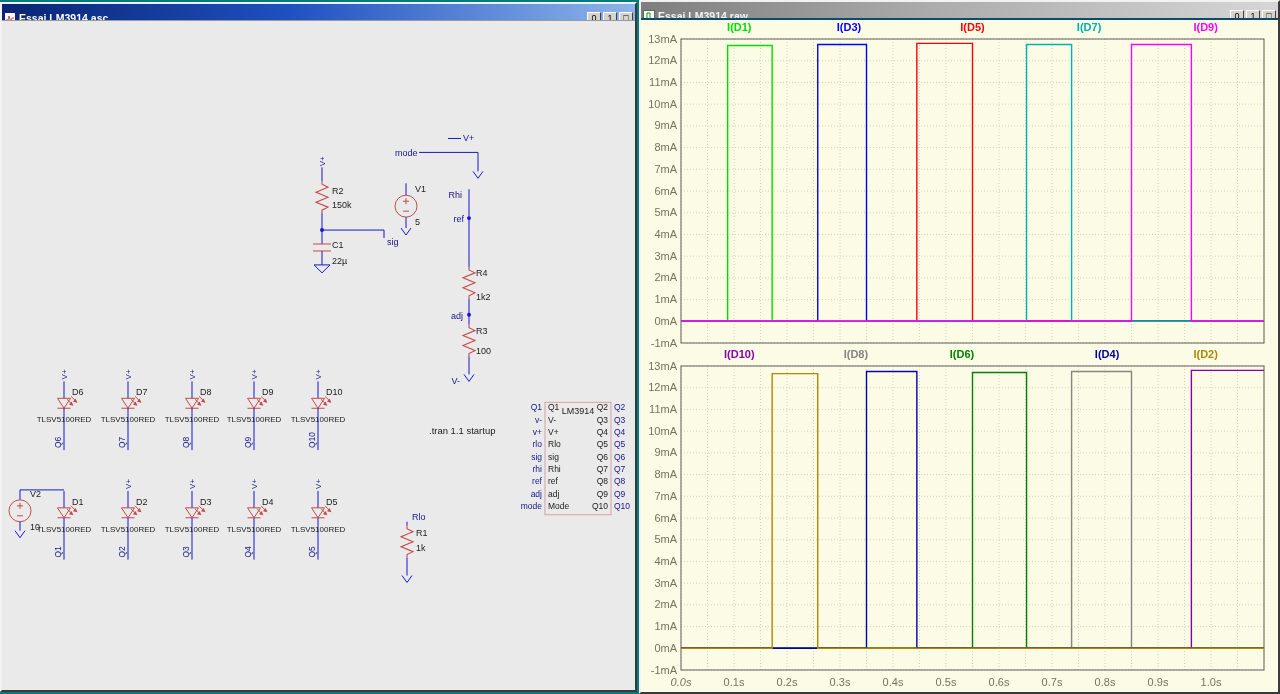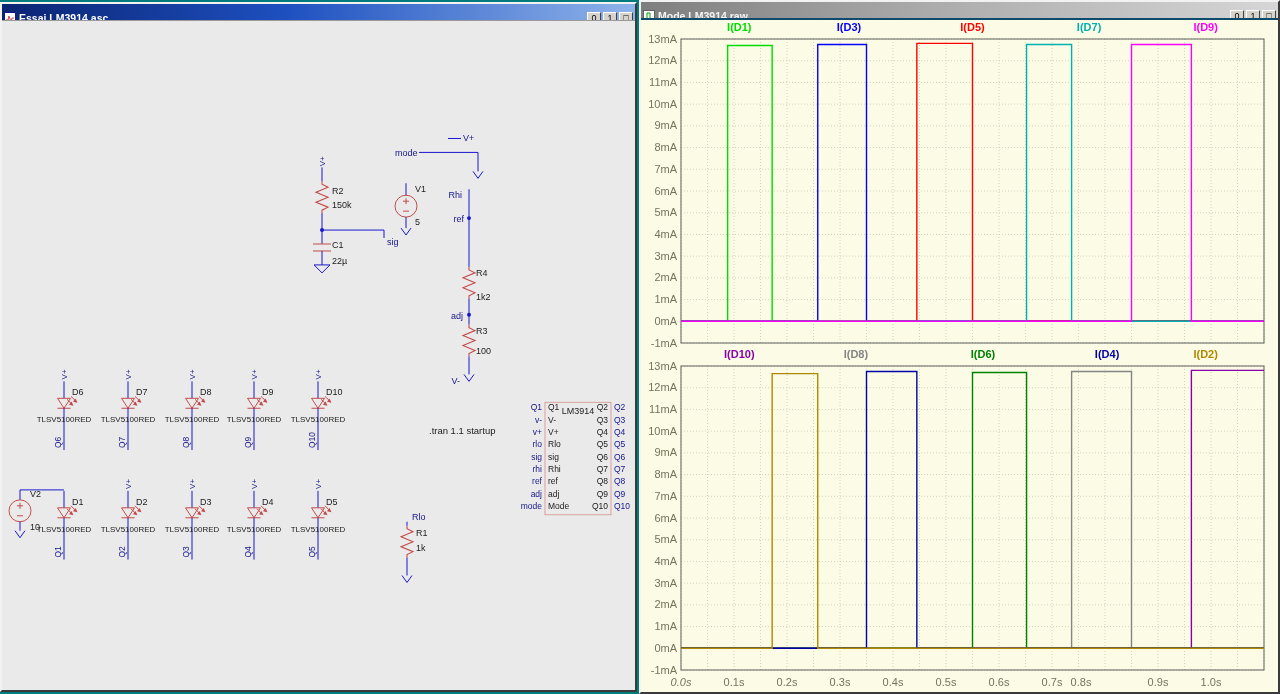--- a/index.html
+++ b/index.html
@@ -346,21 +346,21 @@
 </div>
 
 <div class="win" id="win-right">
   <div class="titlebar inactive">
     <span class="wicon">
       <svg width="12" height="12">
           <rect x="0.5" y="0.5" width="11" height="11" fill="#fff" stroke="#606060"></rect>
           <path d="M1,9 l3,0 l0,-6 l3,0 l0,6 l4,0" fill="none" stroke="#00A000"></path>
         </svg>
     </span>
-    <span class="wtitle">Mode LM3914.raw</span>
+    <span class="wtitle">Essai LM3914.raw</span>
     <span class="wbtns">
       <span class="tbtn">0</span>
       <span class="tbtn">1</span>
       <span class="tbtn">□</span>
     </span>
   </div>
   <div id="plot-content">
     <div class="pane" id="pane-0">
         <div class="legend">
           <span style="color: rgb(0, 220, 0); left: 98.3px;">I(D1)</span>
@@ -428,21 +428,21 @@
           <polyline points="40,286.2857142857143 176.73999999999998,286.2857142857143 176.73999999999998,9.428571428571427 225.49999999999997,9.428571428571427 225.49999999999997,286.2857142857143 623,286.2857142857143" fill="none" stroke="#0000FF" stroke-width="1.4"></polyline>
           <polyline points="40,286.2857142857143 275.85,286.2857142857143 275.85,8.342857142857127 331.5,8.342857142857127 331.5,286.2857142857143 623,286.2857142857143" fill="none" stroke="#FF0000" stroke-width="1.4"></polyline>
           <polyline points="40,286.2857142857143 385.55999999999995,286.2857142857143 385.55999999999995,9.428571428571427 430.60999999999996,9.428571428571427 430.60999999999996,286.2857142857143 623,286.2857142857143" fill="none" stroke="#00B0B0" stroke-width="1.4"></polyline>
           <polyline points="40,286.2857142857143 490.49999999999994,286.2857142857143 490.49999999999994,9.428571428571427 550.3899999999999,9.428571428571427 550.3899999999999,286.2857142857143 623,286.2857142857143" fill="none" stroke="#FF00FF" stroke-width="1.4"></polyline>
         </svg>
       </div>
     <div class="pane" id="pane-1">
         <div class="legend">
           <span style="color: rgb(136, 0, 170); left: 98.3px;">I(D10)</span>
           <span style="color: rgb(132, 132, 132); left: 214.9px;">I(D8)</span>
-          <span style="color: rgb(0, 128, 0); left: 342px;">I(D6)</span>
+          <span style="color: rgb(0, 128, 0); left: 321px;">I(D6)</span>
           <span style="color: rgb(0, 0, 168); left: 448.1px; padding-left: 36px;">I(D4)</span>
           <span style="color: rgb(176, 136, 0); left: 564.7px;">I(D2)</span>
         </div>
         <svg width="637" height="312" class="pane-svg">
           <line x1="40" y1="4" x2="40" y2="308" stroke="#C9C9AC" stroke-width="0.8" stroke-dasharray="1 2"></line>
           <line x1="66.5" y1="4" x2="66.5" y2="308" stroke="#C9C9AC" stroke-width="0.8" stroke-dasharray="1 2"></line>
           <line x1="93" y1="4" x2="93" y2="308" stroke="#C9C9AC" stroke-width="0.8" stroke-dasharray="1 2"></line>
           <line x1="119.50000000000001" y1="4" x2="119.50000000000001" y2="308" stroke="#C9C9AC" stroke-width="0.8" stroke-dasharray="1 2"></line>
           <line x1="146" y1="4" x2="146" y2="308" stroke="#C9C9AC" stroke-width="0.8" stroke-dasharray="1 2"></line>
           <line x1="172.5" y1="4" x2="172.5" y2="308" stroke="#C9C9AC" stroke-width="0.8" stroke-dasharray="1 2"></line>
@@ -503,19 +503,19 @@
       </div>
     <div class="xaxis" id="xaxis">
         <span style="left: 40px; font-style: italic;">0.0s</span>
         <span style="left: 93px;">0.1s</span>
         <span style="left: 146px;">0.2s</span>
         <span style="left: 199px;">0.3s</span>
         <span style="left: 252px;">0.4s</span>
         <span style="left: 305px;">0.5s</span>
         <span style="left: 358px;">0.6s</span>
         <span style="left: 411px;">0.7s</span>
-        <span style="left: 440px; text-align: center;">0.8s</span>
+        <span style="left: 464px; text-align: center;">0.8s</span>
         <span style="left: 517px;">0.9s</span>
         <span style="left: 570px;">1.0s</span>
         <span style="left: 623px; margin-left: 41px;">1.1s</span>
       </div>
   </div>
 </div>
 
 </body></html>

